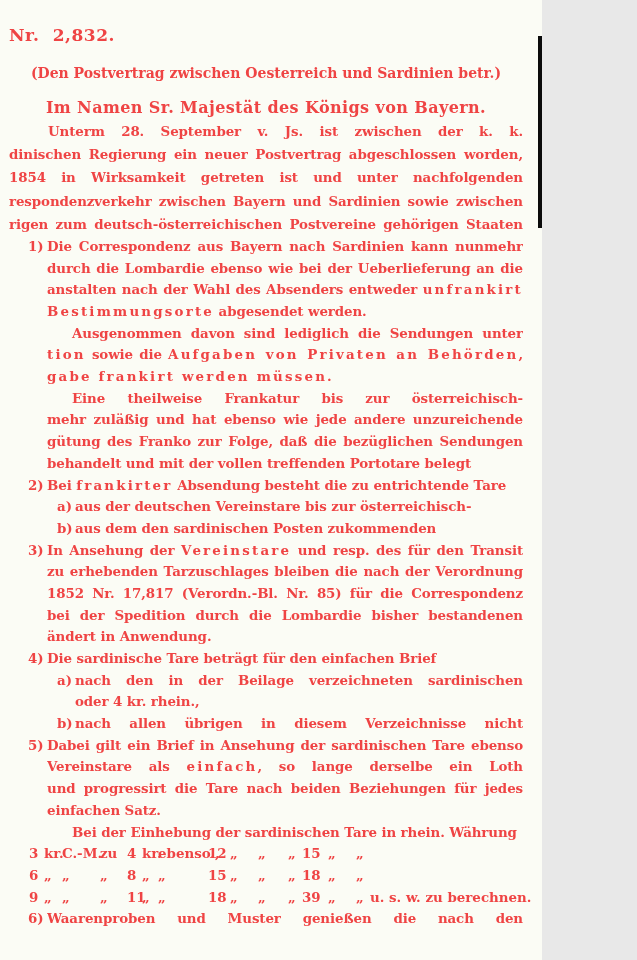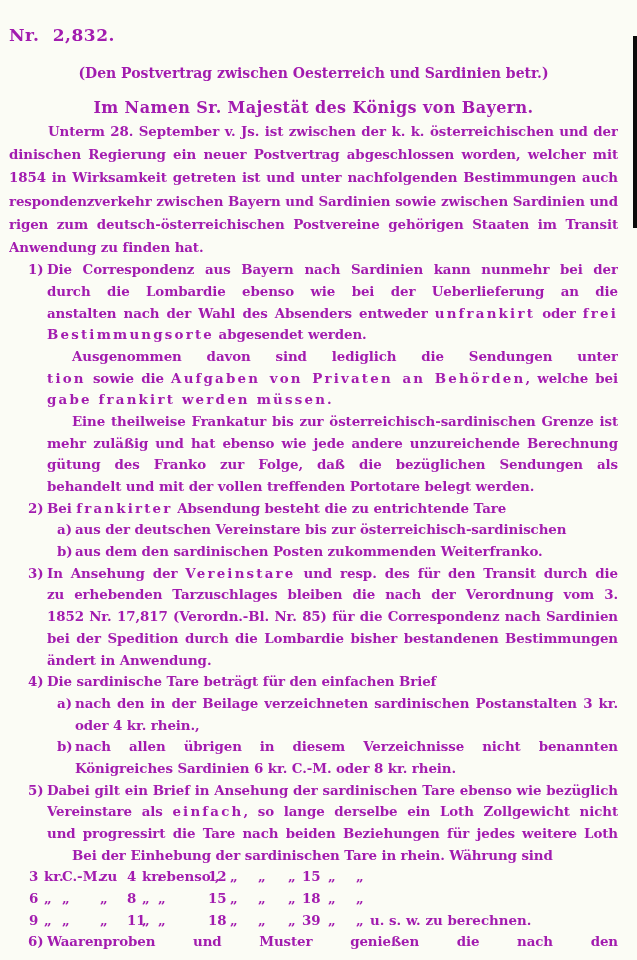--- a/index.html
+++ b/index.html
@@ -1,17 +1,17 @@
 <!DOCTYPE html>
 <html><head>
 <meta charset="utf-8">
 <style>
   html,body{margin:0;padding:0;background:#e8e8e8;}
   .page{
-    position:relative;width:637px;height:960px;background:#fbfcf5;color:#a21caf;
+    position:relative;width:542px;height:960px;background:#fbfcf5;color:#ef4444;
     font-family:"DejaVu Serif","Liberation Serif",serif;font-weight:700;
     overflow:hidden;margin:0;
   }
   .content{padding:24px 19px 0 9px;}
   .ln{height:21.7px;line-height:21.7px;overflow:hidden;font-size:13.4px;letter-spacing:-0.1px;}
   .intro .ln{height:23.2px;line-height:23.2px;}
   .j{text-align:justify;text-align-last:justify;}
   .l{text-align:left;text-align-last:left;}
   .sp{letter-spacing:2.2px;margin-top:6px;}
   .docnum{font-size:17px;line-height:22px;height:22px;word-spacing:7px;letter-spacing:0.5px;}
@@ -38,21 +38,20 @@
   <div class="content">
     <div class="docnum">Nr. 2,832.</div>
     <div class="subject">(Den Postvertrag zwischen Oesterreich und Sardinien betr.)</div>
     <div class="proclaim">Im Namen Sr. Majestät des Königs von Bayern.</div>
     <div class="intro" id="intro">
         <div class="ln j fi">Unterm 28. September v. Js. ist zwischen der k. k. österreichischen und der k. sar-</div>
         <div class="ln j">dinischen Regierung ein neuer Postvertrag abgeschlossen worden, welcher mit dem 1. Januar</div>
         <div class="ln j">1854 in Wirksamkeit getreten ist und unter nachfolgenden Bestimmungen auch für den Cor-</div>
         <div class="ln j">respondenzverkehr zwischen Bayern und Sardinien sowie zwischen Sardinien und den üb-</div>
         <div class="ln j">rigen zum deutsch-österreichischen Postvereine gehörigen Staaten im Transit über Bayern</div>
-        <div class="ln l">Anwendung zu finden hat.</div>
       </div>
     <div class="items" id="body-flow">
         <div class="item">
           <span class="item-num">1)</span>
           <div class="ln j">Die Correspondenz aus Bayern nach Sardinien kann nunmehr bei der Spedition</div>
           <div class="ln j">durch die Lombardie ebenso wie bei der Ueberlieferung an die schweizerischen Post-</div>
           <div class="ln j">anstalten nach der Wahl des Absenders entweder <span class="sp">unfrankirt</span> oder <span class="sp">frei bis zum</span></div>
           <div class="ln l"><span class="sp">Bestimmungsorte</span> abgesendet werden.</div>
           <div class="ln j pfirst">Ausgenommen davon sind lediglich die Sendungen unter </div>
           <div class="ln j"><span class="sp">tion</span> sowie die <span class="sp">Aufgaben von Privaten an Behörden</span>, welche bei der Auf-</div>
@@ -86,28 +85,28 @@
           <span class="item-num">4)</span>
           <div class="ln l">Die sardinische Tare beträgt für den einfachen Brief</div>
           <div class="sub">
             <span class="sub-label">a)</span>
             <div class="ln j">nach den in der Beilage verzeichneten sardinischen Postanstalten 3 kr. C.-M.</div>
             <div class="ln l">oder 4 kr. rhein.,</div>
           </div>
           <div class="sub">
             <span class="sub-label">b)</span>
             <div class="ln j">nach allen übrigen in diesem Verzeichnisse nicht benannten Postanstalten des</div>
-            <div class="ln l">Königreiches Sardinien 6 kr. C.-M. oder 8 kr. rhein.</div>
           </div>
         </div>
         <div class="item">
           <span class="item-num">5)</span>
           <div class="ln j">Dabei gilt ein Brief in Ansehung der sardinischen Tare ebenso wie bezüglich der</div>
           <div class="ln j">Vereinstare als <span class="sp">einfach</span>, so lange derselbe ein Loth Zollgewicht nicht übersteigt</div>
           <div class="ln j">und progressirt die Tare nach beiden Beziehungen für jedes weitere Loth um den</div>
+          <div class="ln l">einfachen Satz.</div>
         </div>
         <div class="ln l tintro">Bei der Einhebung der sardinischen Tare in rhein. Währung sind</div>
         <div>
           <div class="trow">
             <span>3</span>
             <span>kr.</span>
             <span>C.-M.</span>
             <span>zu</span>
             <span>4</span>
             <span>kr.</span>

